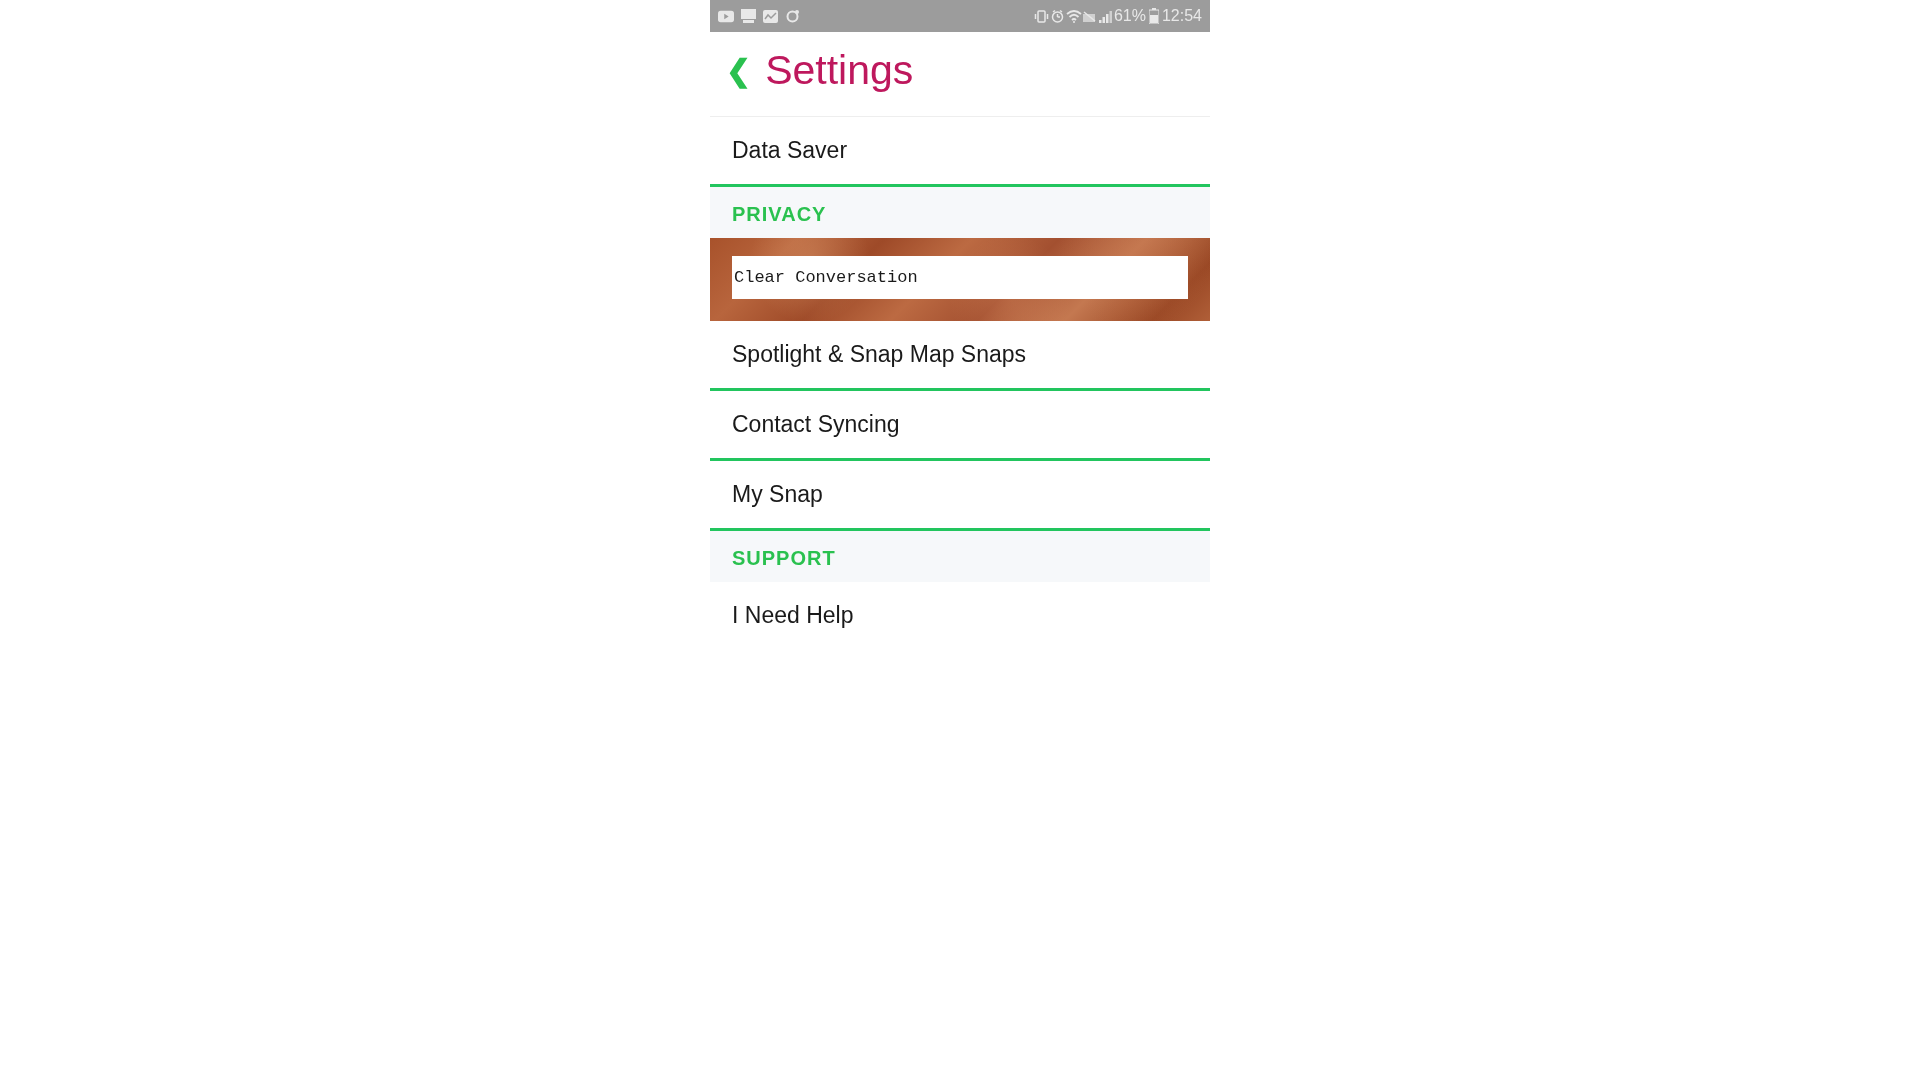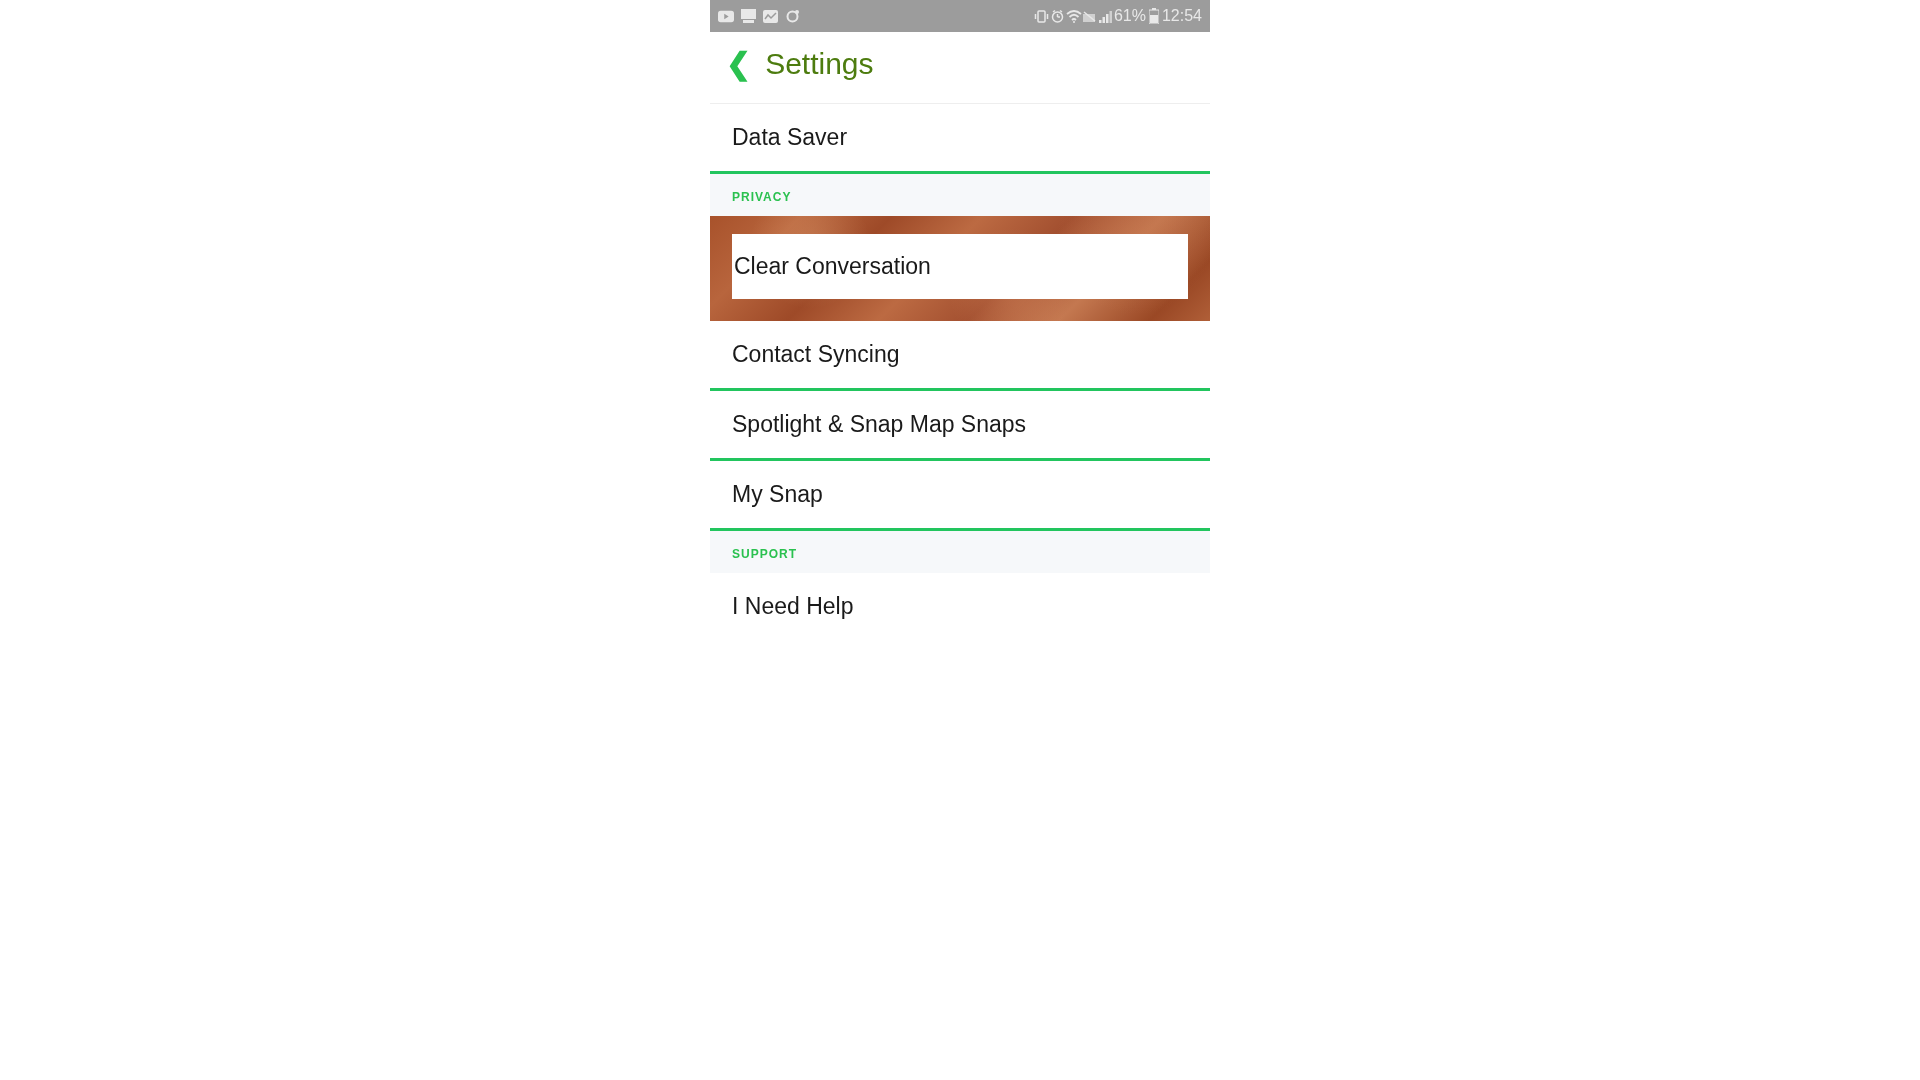--- a/index.html
+++ b/index.html
@@ -54,62 +54,63 @@
       background: #ffffff;
     }
     .back-chevron {
       color: #2ac14f;
       font-size: 30px;
       font-weight: 800;
       margin-right: 14px;
       line-height: 1;
     }
     .header-title {
-      color: #4d7c0f;
-      font-size: 30px;
+      color: #be185d;
+      font-size: 41px;
       font-weight: 500;
       text-align: right;
     }
     .list-item {
       padding: 20px 22px;
       font-size: 23px;
       color: #1a1a1a;
       border-bottom: 3px solid #22c55e;
       background: #ffffff;
     }
     .section-header {
       padding: 16px 22px 12px 22px;
       background: #f6f8fa;
       color: #2ac14f;
-      font-size: 12px;
+      font-size: 20px;
       font-weight: 600;
       letter-spacing: 1px;
     }
     .highlighted-wrapper {
       padding: 18px 22px 22px 22px;
       background: linear-gradient(135deg, #a8522b 0%, #b8653d 15%, #9e4a28 30%, #bc6a42 45%, #a35030 60%, #c47850 75%, #9a4825 90%, #b05f38 100%);
       position: relative;
     }
     .highlighted-wrapper::before {
       content: "";
       position: absolute;
       top: 0; left: 0; right: 0; bottom: 0;
       background: 
         radial-gradient(circle at 20% 30%, rgba(255,200,150,0.25) 0%, transparent 15%),
         radial-gradient(circle at 60% 70%, rgba(255,180,130,0.2) 0%, transparent 20%),
         radial-gradient(circle at 85% 20%, rgba(200,120,80,0.3) 0%, transparent 18%);
       pointer-events: none;
     }
     .highlighted-item {
-      padding: 19px 2px;
-      font-size: 23px;
+      padding: 12px 2px;
+      font-size: 17px;
       color: #1a1a1a;
       background: #ffffff;
       position: relative;
       z-index: 1;
+      font-family: Liberation Mono, monospace;
     }
     .divider-top {
       height: 1px;
       background: #eeeeee;
       margin-top: 4px;
     }
     .battery-text, .time-text {
       font-size: 16px;
       color: #e8e8e8;
     }
@@ -207,24 +208,24 @@
   <div class="list-item">Data Saver</div>
 
   <div class="section-header">PRIVACY</div>
 
   <div class="highlighted-wrapper">
     <div class="highlighted-item">Clear Conversation</div>
   </div>
 
 
 
+  <div class="list-item">Spotlight &amp; Snap Map Snaps</div>
+
   <div class="list-item">Contact Syncing</div>
 
-  <div class="list-item">Spotlight &amp; Snap Map Snaps</div>
-
 
   <div class="list-item">My Snap</div>
 
   <div class="section-header">SUPPORT</div>
 
   <div class="list-item" style="border-bottom:none;">I Need Help</div>
 
 </div>
 
 </body></html>

